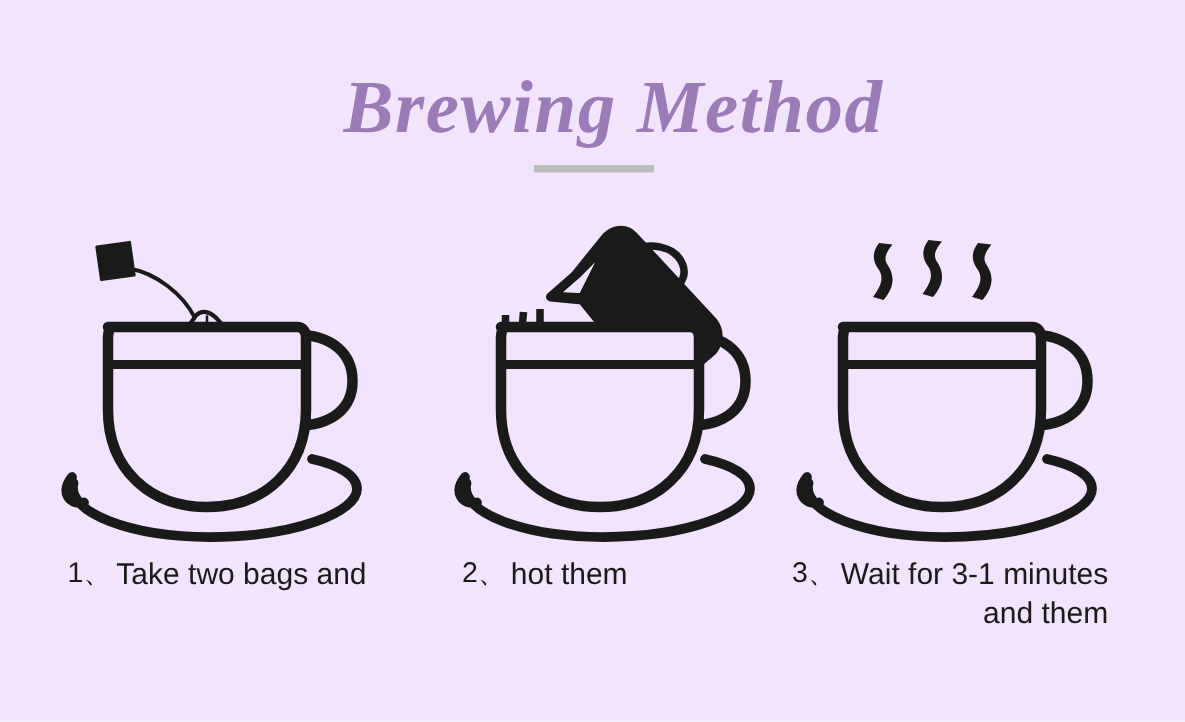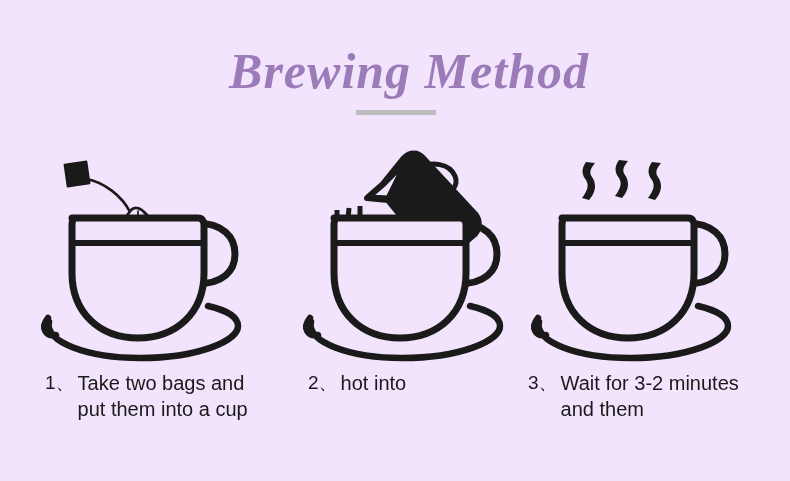--- a/index.html
+++ b/index.html
@@ -91,20 +91,21 @@
     font-size: 19px;
     line-height: 26px;
     padding-right: 3px;
     flex: 0 0 auto;
   }
   .caption-text {
     flex: 0 0 auto;
   }
   .caption-line {
     display: block;
+    text-align: right;
   }
 </style>
 </head>
 <body>
 
 <div id="poster" style="background: rgb(242, 228, 253);">
 
   <div id="title-block">
     <div id="page-title" style="color: rgb(156, 124, 184);">Brewing Method</div>
   </div>
@@ -144,21 +145,20 @@
 
             <path d="M18 180 C 10 190, 16 199, 26 197 M 19 184 C 14 204, 58 220, 110 220
                      C 168 220, 208 203, 208 188 C 208 179, 196 172, 178 168" stroke-width="6.5"></path>
           </g>
         </svg>
       </div>
       <div class="caption" style="left:15px;">
         <span class="caption-marker">1、</span>
         <span class="caption-text">
           <span class="caption-line">Take two bags and</span>
-          <span class="caption-line">put them into a cup</span>
         </span>
       </div>
     </div>
 
     <div class="step" style="left:292px;">
       <div class="step-art">
         <svg viewBox="0 0 250 228" xmlns="http://www.w3.org/2000/svg">
           <g fill="none" stroke="#1a1a1a" stroke-width="7" stroke-linecap="round" stroke-linejoin="round">
 
             <path d="M125 31 C 140 22, 158 26, 163 38 C 167 48, 159 56, 148 58" stroke-width="5"></path>
@@ -183,21 +183,21 @@
             <path d="M42 105 L 174 105" stroke-width="6"></path>
 
             <path d="M18 180 C 10 190, 16 199, 26 197 M 19 184 C 14 204, 58 220, 110 220
                      C 168 220, 208 203, 208 188 C 208 179, 196 172, 178 168" stroke-width="6.5"></path>
           </g>
         </svg>
       </div>
       <div class="caption" style="left:16px;">
         <span class="caption-marker">2、</span>
         <span class="caption-text">
-          <span class="caption-line">hot into</span>
+          <span class="caption-line">hot them</span>
         </span>
       </div>
     </div>
 
     <div class="step" style="left:520px;">
       <div class="step-art">
         <svg viewBox="0 0 250 228" xmlns="http://www.w3.org/2000/svg">
           <g fill="none" stroke="#1a1a1a" stroke-width="7" stroke-linecap="round" stroke-linejoin="round">
 
             <g fill="#1a1a1a" stroke="none">
@@ -216,20 +216,20 @@
             <path d="M42 105 L 174 105" stroke-width="6"></path>
 
             <path d="M18 180 C 10 190, 16 199, 26 197 M 19 184 C 14 204, 58 220, 110 220
                      C 168 220, 208 203, 208 188 C 208 179, 196 172, 178 168" stroke-width="6.5"></path>
           </g>
         </svg>
       </div>
       <div class="caption" style="left:8px;">
         <span class="caption-marker">3、</span>
         <span class="caption-text">
-          <span class="caption-line">Wait for 3-2 minutes</span>
+          <span class="caption-line">Wait for 3-1 minutes</span>
           <span class="caption-line">and them</span>
         </span>
       </div>
     </div>
 
   </div>
 </div>
 
 </body></html>

